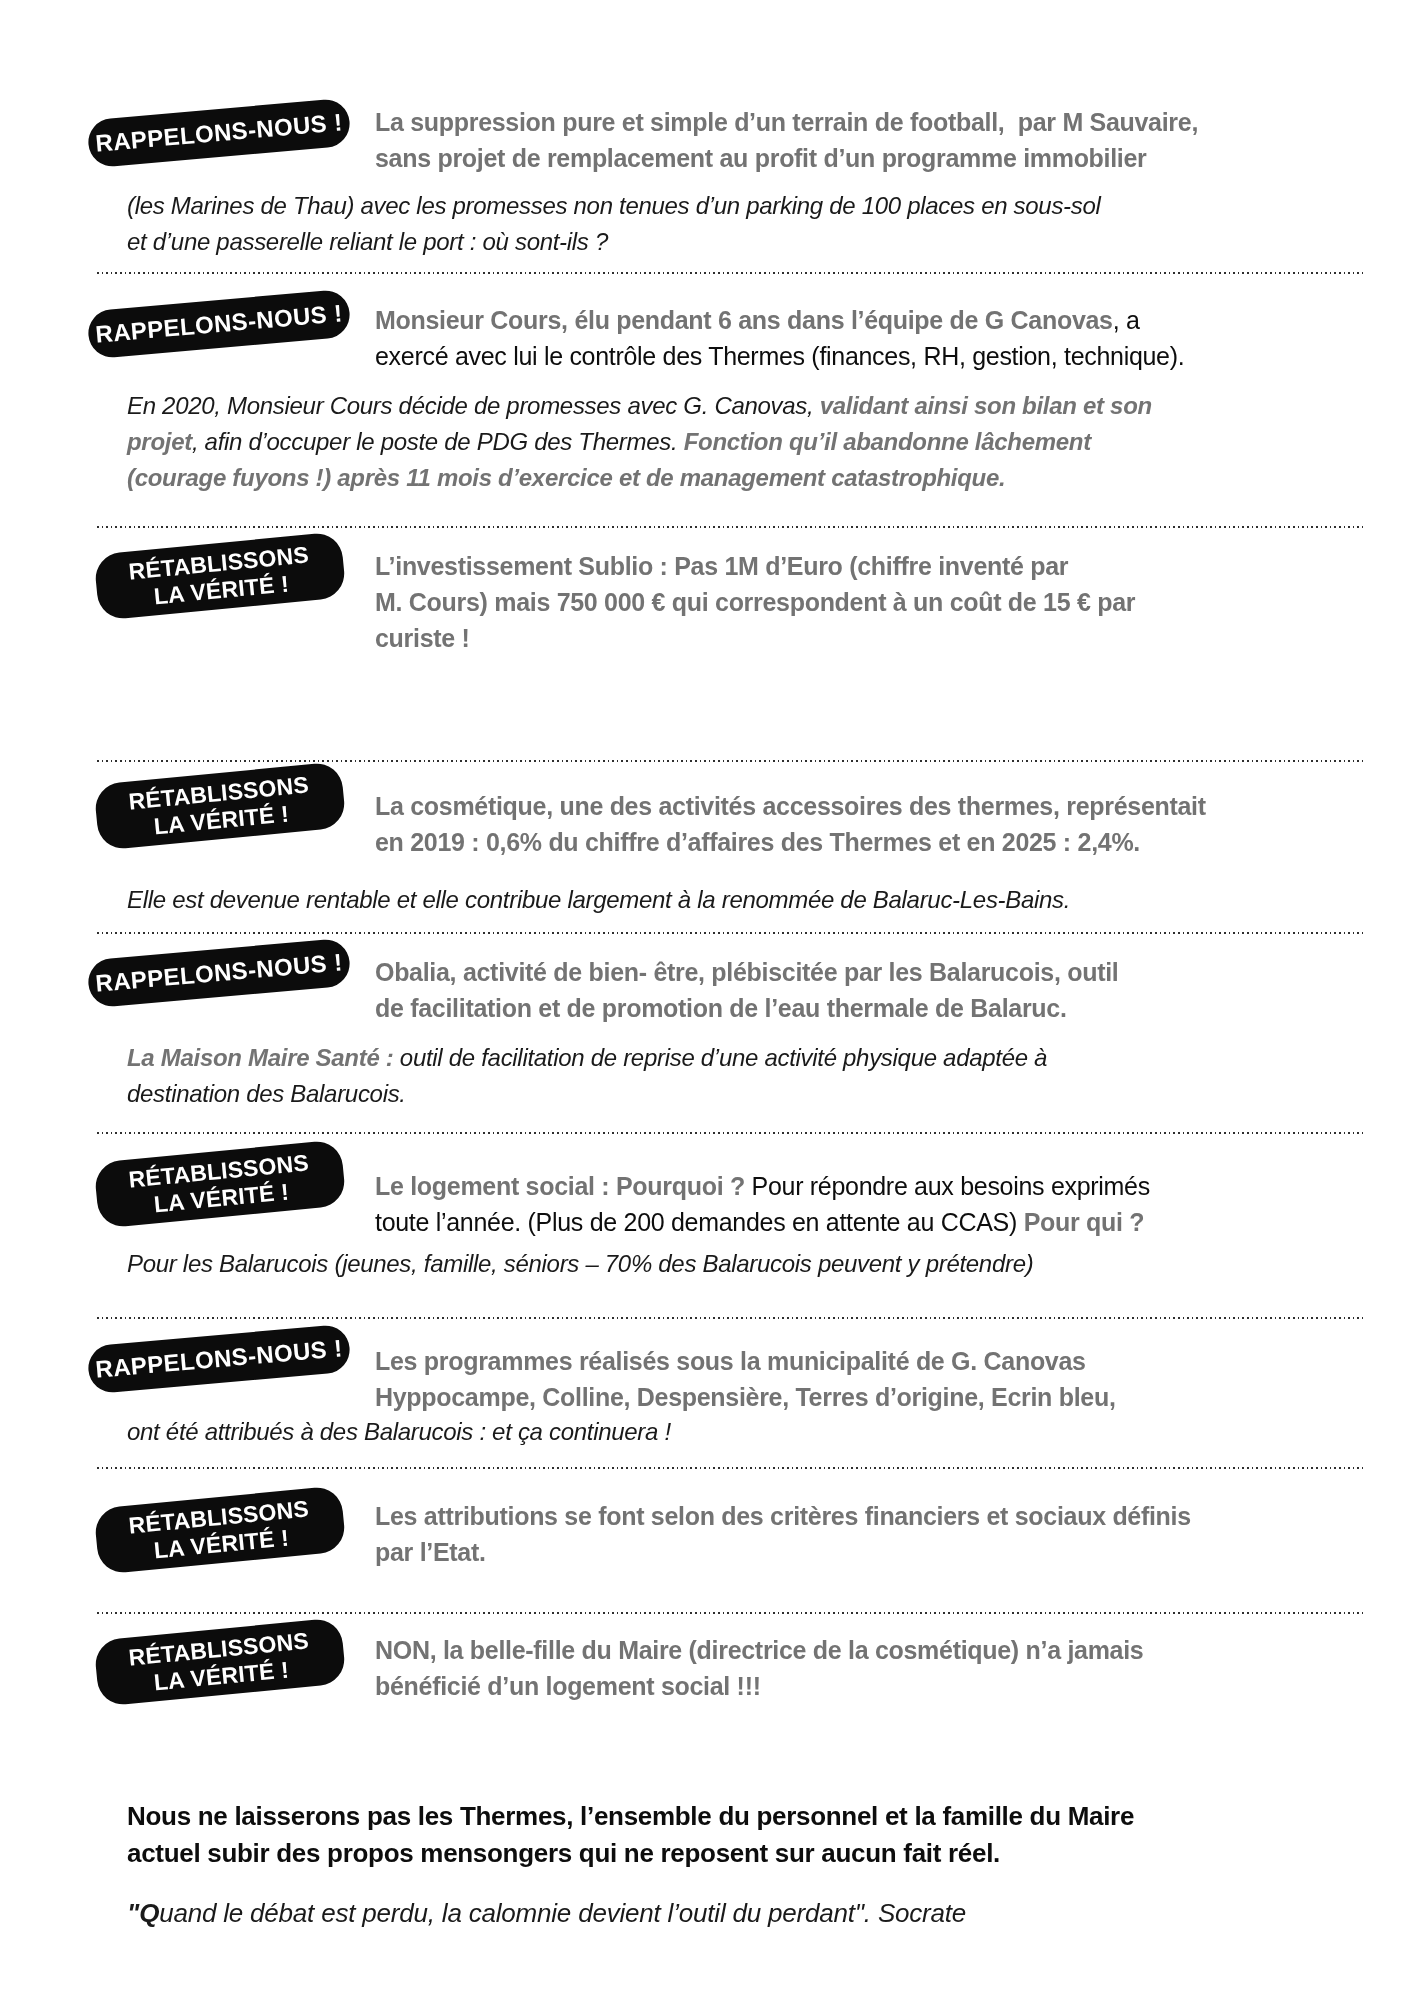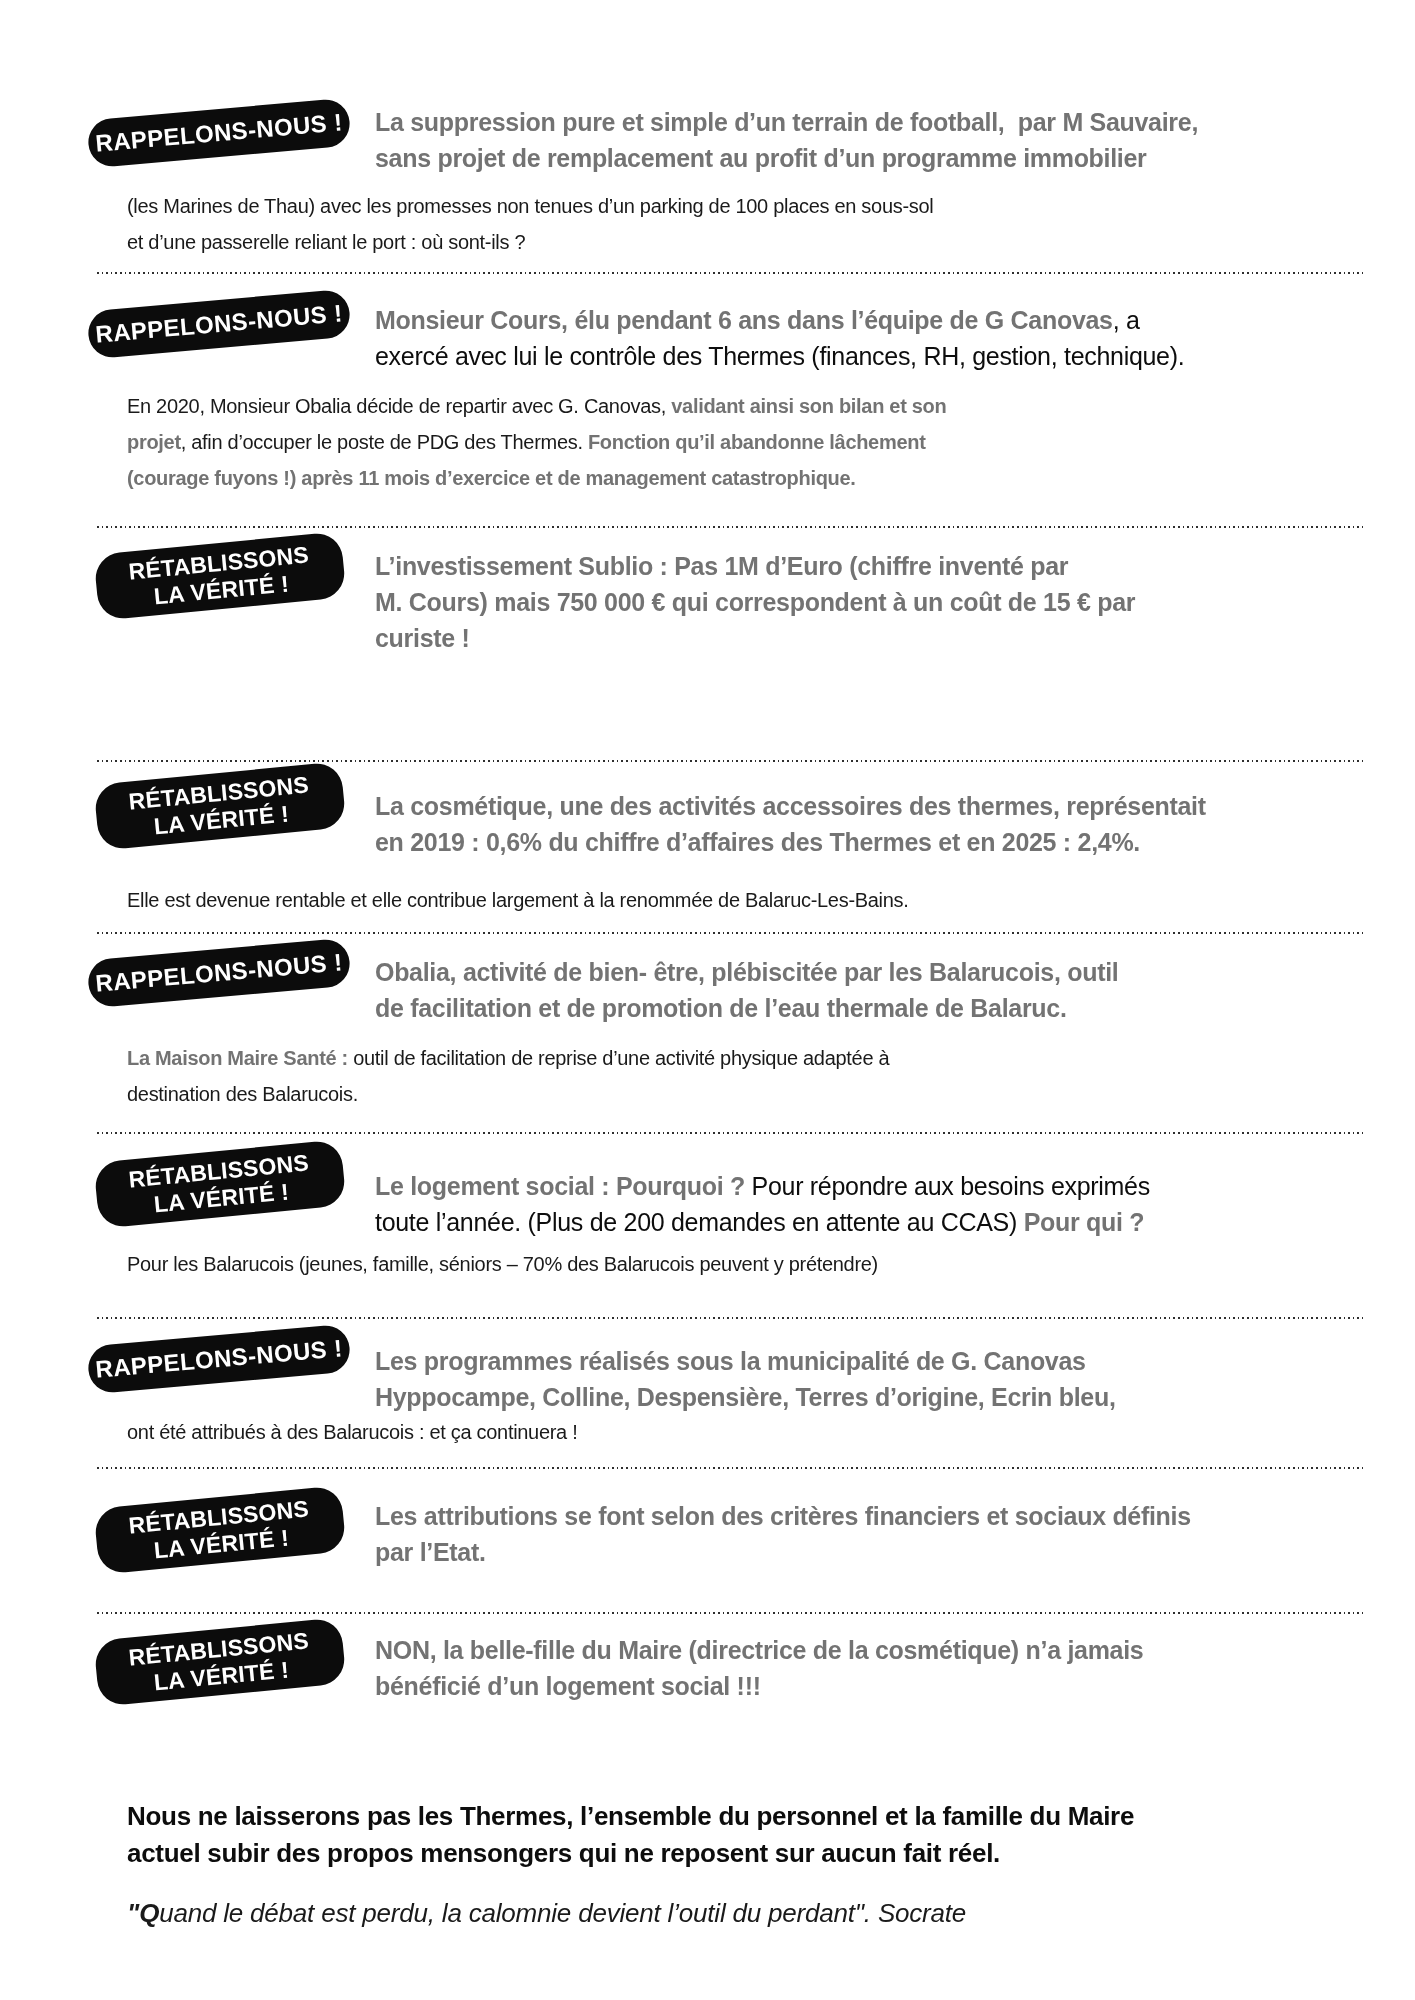--- a/index.html
+++ b/index.html
@@ -15,22 +15,22 @@
   }
   .badge.pill{width:262px;height:48px;line-height:48px;border-radius:26px;font-size:24px;letter-spacing:.4px;}
   .badge.two{width:248px;left:8px;height:66px;border-radius:26px;font-size:23px;line-height:27px;padding-top:7px;box-sizing:border-box;letter-spacing:.2px;transform:rotate(-5.5deg);}
   .heading{
     position:absolute;left:287px;top:0;width:1000px;
     font-size:25px;line-height:36px;font-weight:400;letter-spacing:-.3px;
     white-space:pre-wrap;color:#0d0d0d;
   }
   .body{
     position:absolute;left:39px;right:0;
-    font-size:20px;line-height:36px;letter-spacing:-.3px;
-    white-space:pre-wrap;color:#1a1a1a;
+    font-size:24px;line-height:36px;letter-spacing:-.3px;
+    white-space:pre-wrap;color:#1a1a1a;font-style:italic;
   }
   .seg-b{font-weight:700;color:#737373;}
   
   .s0 .badge{top:5px}   .s0 .body{top:84px}
   .s1 .badge{top:-2px}  .s1 .body{top:86px}
   .s2 .badge{top:-5px}  .s2 .body{top:124px}
   .s3 .badge{top:-15px} .s3 .body{top:94px}
   .s4 .badge{top:-5px}  .s4 .body{top:86px}
   .s5 .badge{top:-17px} .s5 .body{top:78px}
   .s6 .badge{top:-8px}  .s6 .body{top:71px}
@@ -69,21 +69,21 @@
 sans projet de remplacement au profit d’un programme immobilier</span></div>
         <div class="body"><span class="seg-r">(les Marines de Thau) avec les promesses non tenues d’un parking de 100 places en sous-sol
 et d’une passerelle reliant le port : où sont-ils ?</span></div>
       </div>
       <div class="sec s1">
         <div class="badge pill">
           <div>RAPPELONS-NOUS !</div>
         </div>
         <div class="heading"><span class="seg-b">Monsieur Cours, élu pendant 6 ans dans l’équipe de G Canovas</span><span class="seg-r">, a
 exercé avec lui le contrôle des Thermes (finances, RH, gestion, technique).</span></div>
-        <div class="body"><span class="seg-r">En 2020, Monsieur Obalia décide de repartir avec G. Canovas, </span><span class="seg-b">validant ainsi son bilan et son
+        <div class="body"><span class="seg-r">En 2020, Monsieur Cours décide de promesses avec G. Canovas, </span><span class="seg-b">validant ainsi son bilan et son
 projet</span><span class="seg-r">, afin d’occuper le poste de PDG des Thermes. </span><span class="seg-b">Fonction qu’il abandonne lâchement
 (courage fuyons !) après 11 mois d’exercice et de management catastrophique.</span></div>
       </div>
       <div class="sec s2">
         <div class="badge two">
           <div>RÉTABLISSONS</div>
           <div>LA VÉRITÉ !</div>
         </div>
         <div class="heading"><span class="seg-b">L’investissement Sublio : Pas 1M d’Euro (chiffre inventé par
 M. Cours) mais 750 000 € qui correspondent à un coût de 15 € par

